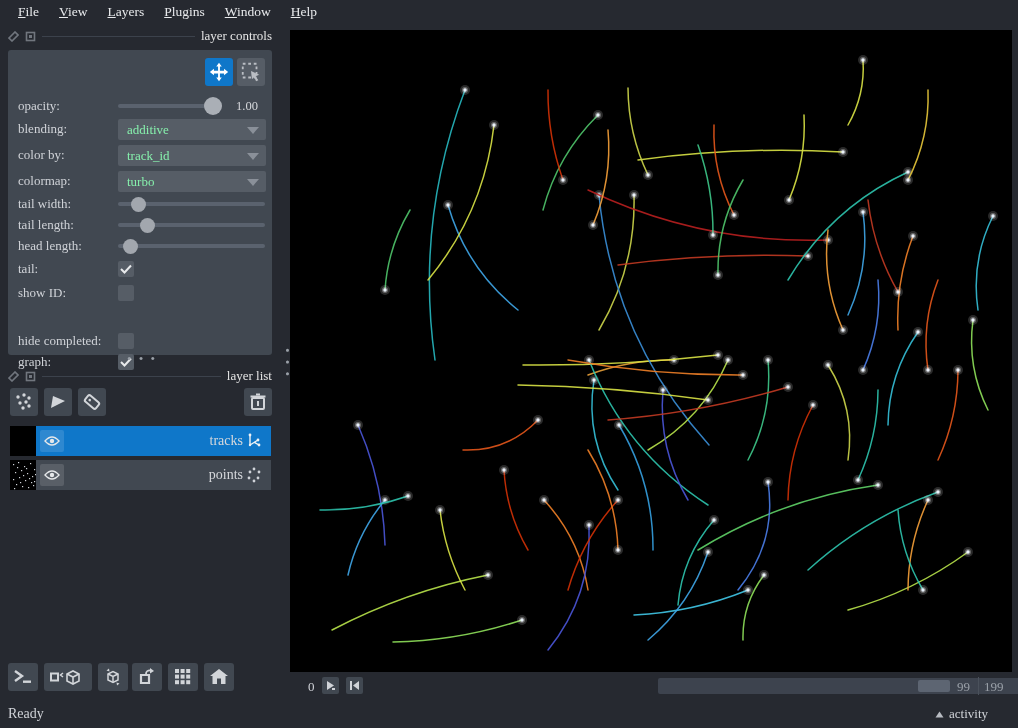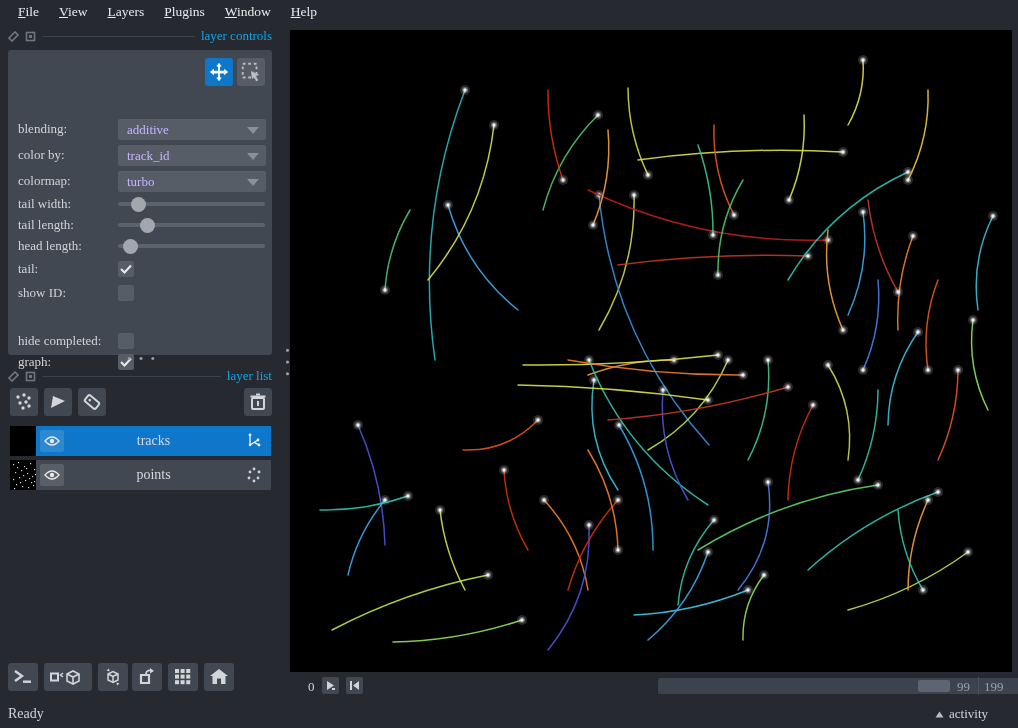--- a/index.html
+++ b/index.html
@@ -7,45 +7,45 @@
        font-family:Liberation Serif, serif;color:#d6d8dc;
        overflow:hidden;user-select:none;}
   
   #menubar{position:absolute;left:0;top:0;width:100%;height:24px;display:flex;align-items:center;padding-left:8px;box-sizing:border-box;}
   .menu-item{padding:0 10px;font-size:13.5px;color:#e8eaec;line-height:24px;}
   .menu-item u{text-decoration:underline;}
   
   .dock-title{position:absolute;left:8px;width:264px;height:18px;display:flex;align-items:center;gap:6px;}
   .dock-title .mini{width:11px;height:11px;flex:0 0 auto;opacity:.75;}
   .dock-title .line{flex:1;height:1px;background:#3c424c;}
-  .dock-title .cap{font-size:13px;color:#0ea5e9;}
+  .dock-title .cap{font-size:13px;color:#e5e5e5;}
   
   #controls-panel{position:absolute;left:8px;top:50px;width:264px;height:305px;background:#414851;border-radius:3px;}
   .mode-btn{position:absolute;width:28px;height:28px;border-radius:3px;background:#565d66;display:flex;align-items:center;justify-content:center;}
   .mode-btn.active{background:#0f77c9;}
   .ctl-row{position:absolute;left:0;width:264px;height:22px;}
   .ctl-label{position:absolute;left:10px;top:3px;font-size:13px;color:#d0d3d8;}
   .ctl-widget{position:absolute;left:110px;top:0;height:22px;}
   .select{width:148px;height:21px;background:#565d66;border-radius:2px;position:relative;margin-top:1px;}
-  .select .val{position:absolute;left:9px;top:3px;font-size:13px;color:#c4b5fd;}
+  .select .val{position:absolute;left:9px;top:3px;font-size:13px;color:#86efac;}
   .select .arrow{position:absolute;right:7px;top:8px;width:0;height:0;border-left:6px solid transparent;border-right:6px solid transparent;border-top:7px solid #8a9099;}
   .slider{position:relative;height:22px;}
   .slider .track{position:absolute;top:9px;height:4px;background:#5a626e;border-radius:2px;}
   .slider .knob{position:absolute;border-radius:50%;background:#a2a7ae;}
   .checkbox{width:16px;height:16px;margin-top:3px;background:#565d66;border-radius:2px;display:flex;align-items:center;justify-content:center;}
   .val-text{position:absolute;font-size:12.5px;color:#d6d8dc;}
   
   .hdots{position:absolute;color:#9aa0a8;font-size:13px;letter-spacing:2px;}
   
   .ll-btn{position:absolute;width:28px;height:28px;background:#414851;border-radius:3px;display:flex;align-items:center;justify-content:center;}
   .layer-row{position:absolute;left:36px;width:235px;height:30px;background:#414851;display:flex;align-items:center;}
   .layer-row.selected{background:#0f77c9;}
   .layer-thumb{position:absolute;left:10px;width:26px;height:30px;background:#000;}
   .eye-btn{margin-left:4px;width:24px;height:22px;border-radius:2px;background:rgba(255,255,255,.13);display:flex;align-items:center;justify-content:center;}
-  .layer-name{flex:1;text-align:center;font-size:14px;}
+  .layer-name{flex:1;text-align:right;font-size:14px;}
   .layer-type-icon{width:22px;height:22px;margin-right:6px;display:flex;align-items:center;justify-content:center;}
   
   .vw-btn{position:absolute;top:663px;height:28px;background:#414851;border-radius:3px;display:flex;align-items:center;justify-content:center;color:#d2d5d9;}
   
   #canvas{position:absolute;left:290px;top:30px;width:722px;height:642px;background:#000;}
   
   #dims{position:absolute;left:290px;top:672px;width:728px;height:28px;}
   .dim-btn{position:absolute;top:5px;width:17px;height:17px;background:#414851;border-radius:2px;display:flex;align-items:center;justify-content:center;}
   #dim-track{position:absolute;left:368px;top:6px;width:554px;height:16px;background:#3d434e;border-radius:2px;}
   #dim-handle{position:absolute;left:258px;top:2px;width:32px;height:12px;background:#5d6572;border-radius:2px;}
@@ -85,20 +85,30 @@
       <div class="mode-btn active" style="left: 197px; top: 8px;">
         <svg width="22" height="22" viewBox="0 0 24 24">
           <path d="M12 2 L9 6 H11 V10.5 H6.5 V8.5 L2 12 L6.5 15.5 V13.5 H11 V18 H9 L12 22 L15 18 H13 V13.5 H17.5 V15.5 L22 12 L17.5 8.5 V10.5 H13 V6 H15 Z" fill="#fff"></path>
         </svg>
       </div>
       <div class="mode-btn" style="left: 229px; top: 8px;">
         <svg width="22" height="22" viewBox="0 0 24 24">
           <rect x="3" y="3" width="15" height="15" fill="none" stroke="#b9bdc3" stroke-width="2" stroke-dasharray="3 3"></rect>
           <path d="M12 11 L21 15 L17 16.5 L20 21 L17.5 22 L15.5 17.5 L13 20 Z" fill="#b9bdc3"></path>
         </svg>
+      </div>
+      <div class="ctl-row" style="top: 45px;">
+        <div class="ctl-label">opacity:</div>
+        <div class="ctl-widget">
+          <div class="slider">
+            <div class="track" style="left: 0px; width: 104px;"></div>
+            <div class="knob" style="height: 18px; width: 18px; top: 2px; left: 86px; background: rgb(170, 175, 182);"></div>
+            <div class="val-text" style="left: 118px; top: 4px;">1.00</div>
+          </div>
+        </div>
       </div>
       <div class="ctl-row" style="top: 68px;">
         <div class="ctl-label">blending:</div>
         <div class="ctl-widget">
           <div class="select">
             <div class="val">additive</div>
             <div class="arrow"></div>
           </div>
         </div>
       </div>

